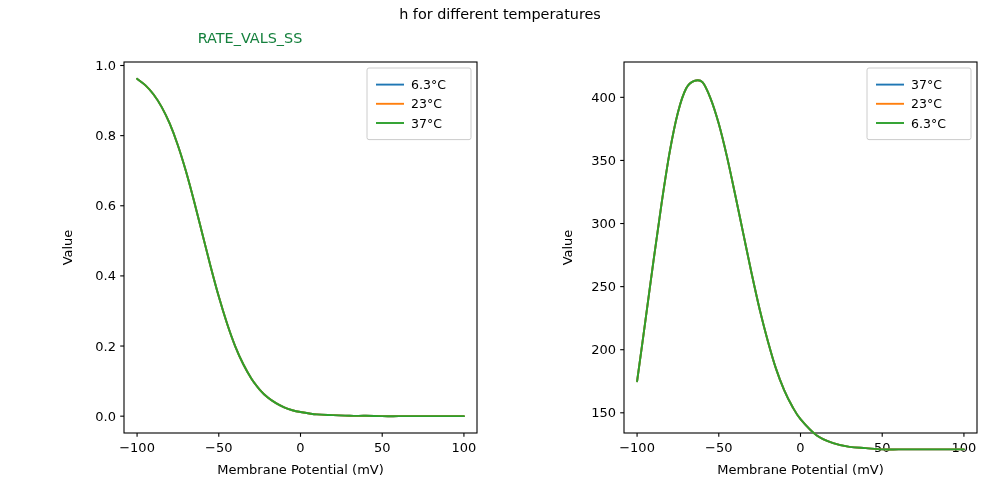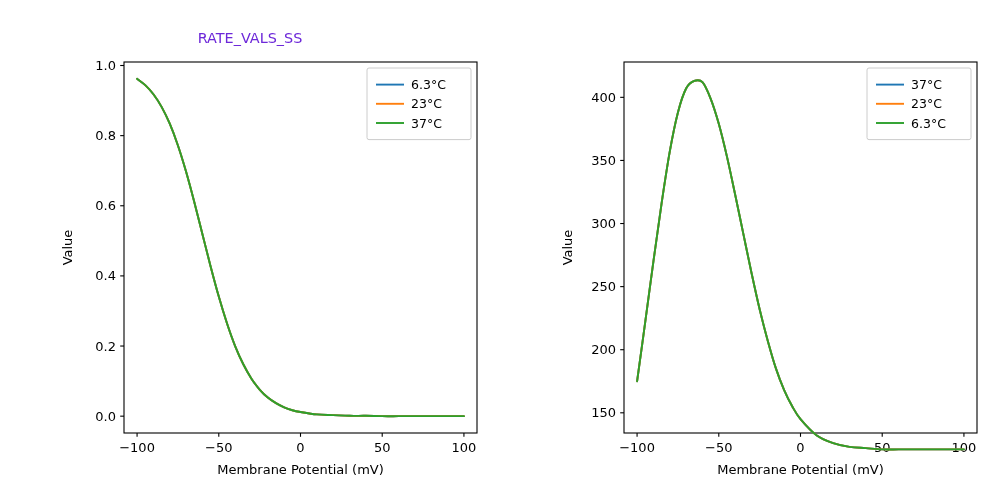--- a/index.html
+++ b/index.html
@@ -34,21 +34,21 @@
     height: 500px;
   }
   #panel-left  { left: 0px;   width: 500px; }
   #panel-right { left: 500px; width: 500px; }
   .axes-title {
     position: absolute;
     top: 30px;
     width: 100%;
     text-align: center;
     font-size: 14.4px;
-    color: #6d28d9;
+    color: #15803d;
   }
   .plotsvg {
     position: absolute;
     top: 0;
     left: 0;
   }
   .spine {
     fill: none;
     stroke: #000000;
     stroke-width: 1.1;
@@ -86,20 +86,21 @@
   .legend-swatch {
     stroke-width: 1.9;
     stroke-linecap: butt;
   }
 </style>
 </head>
 <body>
 
 <div id="figure">
 
+  <div class="suptitle">h for different temperatures</div>
 
   <div class="panel" id="panel-left">
     <div class="axes-title">RATE_VALS_SS</div>
     <svg class="plotsvg" id="svg-left" width="500" height="500">
         <rect x="124" y="62" width="353" height="371" class="spine"></rect>
         <line x1="137.07407407407408" y1="433" x2="137.07407407407408" y2="436.8" class="tickmark"></line>
         <text x="137.07407407407408" y="451.5" text-anchor="middle" class="ticklabel">−100</text>
         <line x1="218.78703703703707" y1="433" x2="218.78703703703707" y2="436.8" class="tickmark"></line>
         <text x="218.78703703703707" y="451.5" text-anchor="middle" class="ticklabel">−50</text>
         <line x1="300.5" y1="433" x2="300.5" y2="436.8" class="tickmark"></line>

